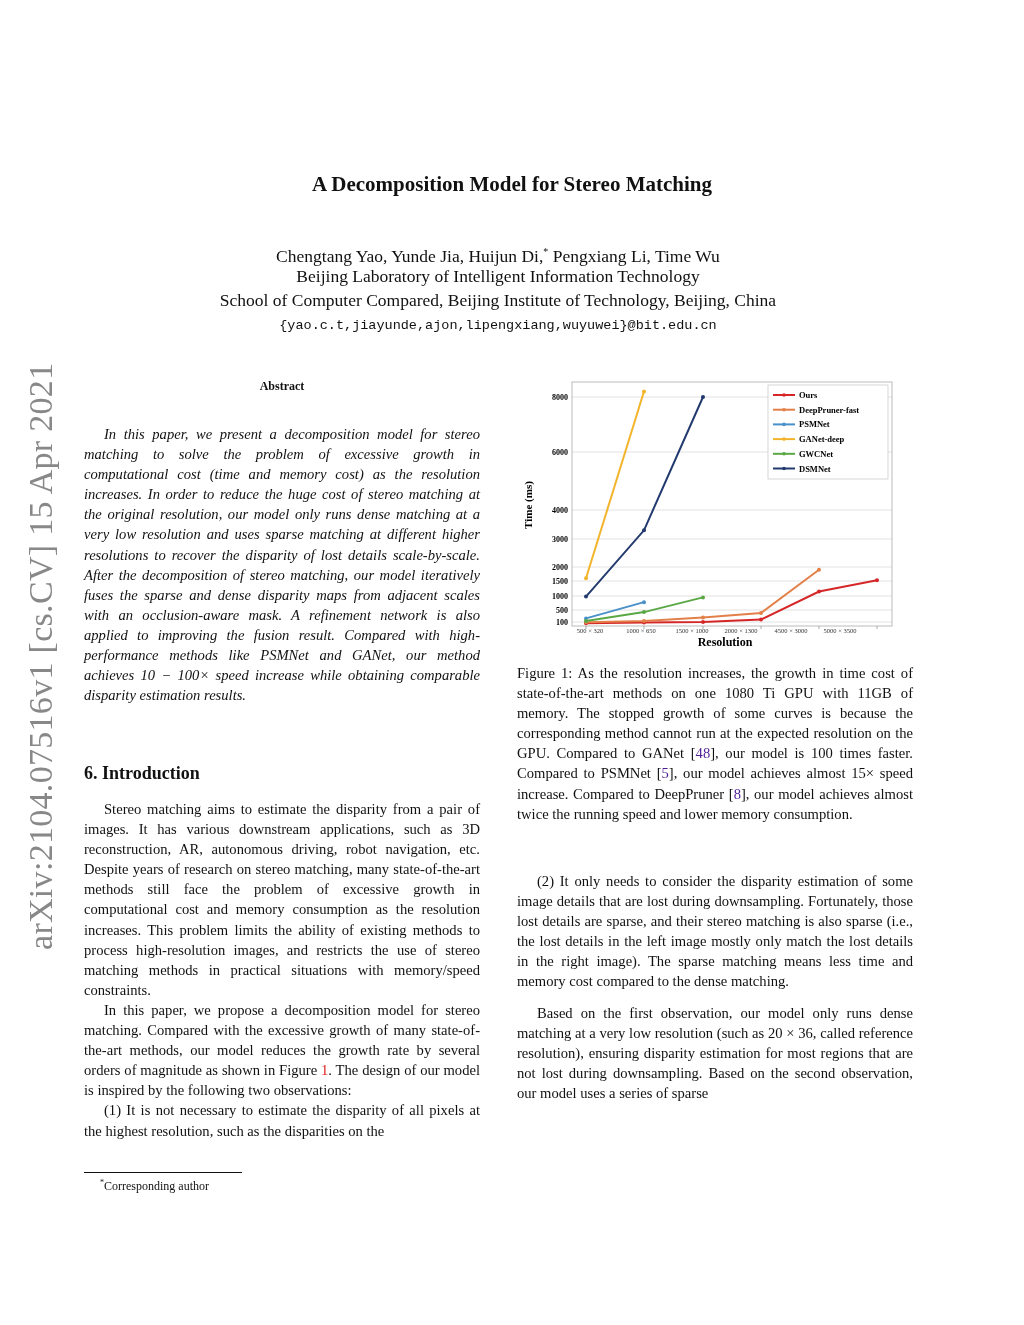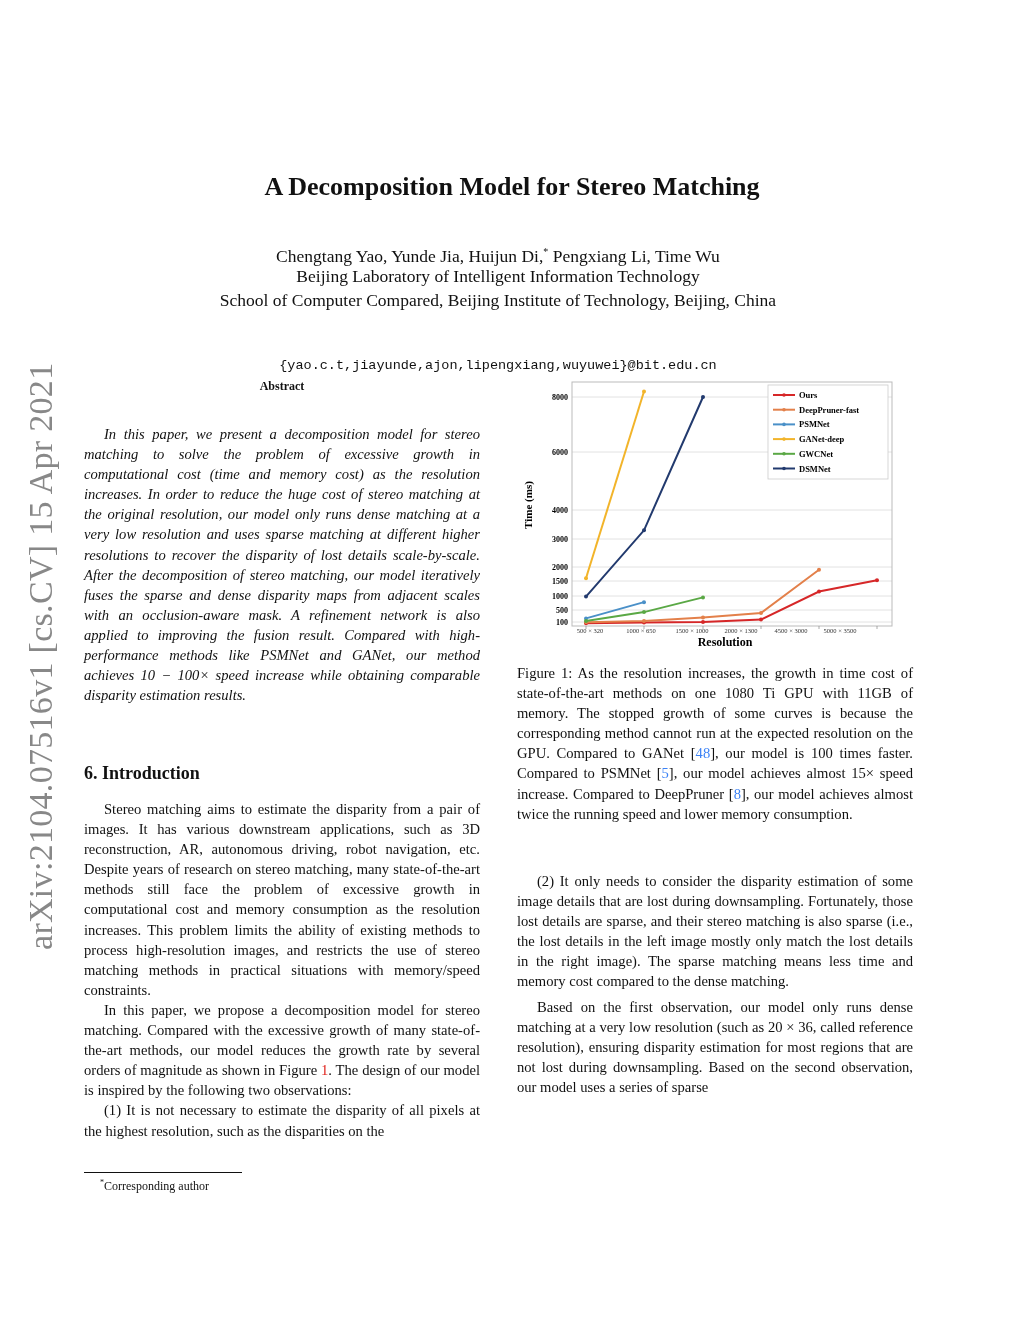--- a/index.html
+++ b/index.html
@@ -1,47 +1,47 @@
 <!DOCTYPE html>
 <html><head>
 <meta charset="utf-8">
 <style>
   html, body { margin:0; padding:0; background:#fff; }
   body { width:1024px; height:1325px; position:relative; overflow:hidden;
          font-family:"Liberation Serif", "DejaVu Serif", serif; color:#111; }
   .abs { position:absolute; }
-  .title { left:0; width:1024px; top:172px; text-align:center; font-size:26px; font-weight:bold; }
+  .title { left:0; width:1024px; top:172px; text-align:center; font-size:21px; font-weight:bold; }
   .authors { left:0; width:996px; text-align:center; font-size:17.5px; line-height:24px; }
   .email { font-family:"Liberation Mono", "DejaVu Sans Mono", monospace; font-size:13.5px; }
   .arxiv { left:22px; top:950px; transform-origin:0 0; transform:rotate(-90deg);
            font-size:34px; color:#888; white-space:nowrap; letter-spacing:0.3px; width:610px; }
   .col { font-size:14.6px; line-height:20.1px; text-align:justify; }
   .col p { margin:0; }
   .indent { text-indent:20px; }
   .abs-heading { font-size:12px; font-weight:bold; text-align:center; }
   .sec-heading { font-size:18px; font-weight:bold; }
   .italic { font-style:italic; }
   .ref-red { color:#e0201a; }
-  .ref-green { color:#3b82f6; }
+  .ref-green { color:#4c1d95; }
   .footnote-rule { left:84px; top:1172px; width:158px; height:1px; background:#111; }
   .footnote { left:100px; top:1178px; font-size:12px; }
   svg text { font-family:"Liberation Serif", "DejaVu Serif", serif; }
 </style>
 </head>
 <body>
 
 <div class="abs arxiv">arXiv:2104.07516v1  [cs.CV]  15 Apr 2021</div>
 
 <div class="abs title">A Decomposition Model for Stereo Matching</div>
 <div class="abs authors" style="top:240px;">
   <span>Chengtang Yao, Yunde Jia, Huijun Di,</span><sup style="font-size:10px;">*</sup><span> Pengxiang Li, Time Wu</span>
 </div>
 <div class="abs authors" style="top:264px;">Beijing Laboratory of Intelligent Information Technology</div>
 <div class="abs authors" style="top:288px;">School of Computer Compared, Beijing Institute of Technology, Beijing, China</div>
-<div class="abs authors email" style="top:314px;margin-top:40px;">{yao.c.t,jiayunde,ajon,lipengxiang,wuyuwei}@bit.edu.cn</div>
+<div class="abs authors email" style="top:314px;">{yao.c.t,jiayunde,ajon,lipengxiang,wuyuwei}@bit.edu.cn</div>
 
 <div class="abs abs-heading" style="left:84px; width:396px; top:379px;">Abstract</div>
 <div class="abs col italic" style="left:84px; width:396px; top:424px;">
   <p class="indent">In this paper, we present a decomposition model for stereo matching to solve the problem of excessive growth in computational cost (time and memory cost) as the resolution increases. In order to reduce the huge cost of stereo matching at the original resolution, our model only runs dense matching at a very low resolution and uses sparse matching at different higher resolutions to recover the disparity of lost details scale-by-scale.  After the decomposition of stereo matching, our model iteratively fuses the sparse and dense disparity maps from adjacent scales with an occlusion-aware mask. A refinement network is also applied to improving the fusion result.  Compared with high-performance methods like PSMNet and GANet, our method achieves 10 − 100× speed increase while obtaining comparable disparity estimation results.</p>
 </div>
 
 <div class="abs sec-heading" style="left:84px; top:763px;">6. Introduction</div>
 <div class="abs col" style="left:84px; width:396px; top:799px;">
   <p class="indent">Stereo matching aims to estimate the disparity from a pair of images.  It has various downstream applications, such as 3D reconstruction, AR, autonomous driving, robot navigation, etc. Despite years of research on stereo matching, many state-of-the-art methods still face the problem of excessive growth in computational cost and memory consumption as the resolution increases.  This problem limits the ability of existing methods to process high-resolution images, and restricts the use of stereo matching methods in practical situations with memory/speed constraints.</p>
   <p class="indent"><span>In this paper, we propose a decomposition model for stereo matching.  Compared with the excessive growth of many state-of-the-art methods, our model reduces the growth rate by several orders of magnitude as shown in Figure </span><span class="ref-red">1</span><span>. The design of our model is inspired by the following two observations:</span></p>
@@ -140,14 +140,14 @@
       <circle cx="274" cy="93.5" r="1.8" fill="#223a6e"></circle>
       <text x="289" y="96.5" font-size="8.5" font-weight="bold">DSMNet</text>
     </g>
 </svg>
 
 <div class="abs col" style="left:517px; width:396px; top:663px;">
   <p><span>Figure 1:  As the resolution increases, the growth in time cost of state-of-the-art methods on one 1080 Ti GPU with 11GB of memory.  The stopped growth of some curves is because the corresponding method cannot run at the expected resolution on the GPU. Compared to GANet [</span><span class="ref-green">48</span><span>], our model is 100 times faster.  Compared to PSMNet [</span><span class="ref-green">5</span><span>], our model achieves almost 15× speed increase. Compared to DeepPruner [</span><span class="ref-green">8</span><span>], our model achieves almost twice the running speed and lower memory consumption.</span></p>
 </div>
 <div class="abs col" style="left:517px; width:396px; top:867px;">
   <p class="indent" style="margin-top:4px;">(2) It only needs to consider the disparity estimation of some image details that are lost during downsampling. Fortunately, those lost details are sparse, and their stereo matching is also sparse (i.e., the lost details in the left image mostly only match the lost details in the right image).  The sparse matching means less time and memory cost compared to the dense matching.</p>
-  <p class="indent" style="margin-top:5px;">Based on the first observation, our model only runs dense matching at a very low resolution (such as 20 × 36, called reference resolution), ensuring disparity estimation for most regions that are not lost during downsampling.  Based on the second observation, our model uses a series of sparse</p>
+  <p class="indent" style="margin-top:11px;">Based on the first observation, our model only runs dense matching at a very low resolution (such as 20 × 36, called reference resolution), ensuring disparity estimation for most regions that are not lost during downsampling.  Based on the second observation, our model uses a series of sparse</p>
 </div>
 
 </body></html>

